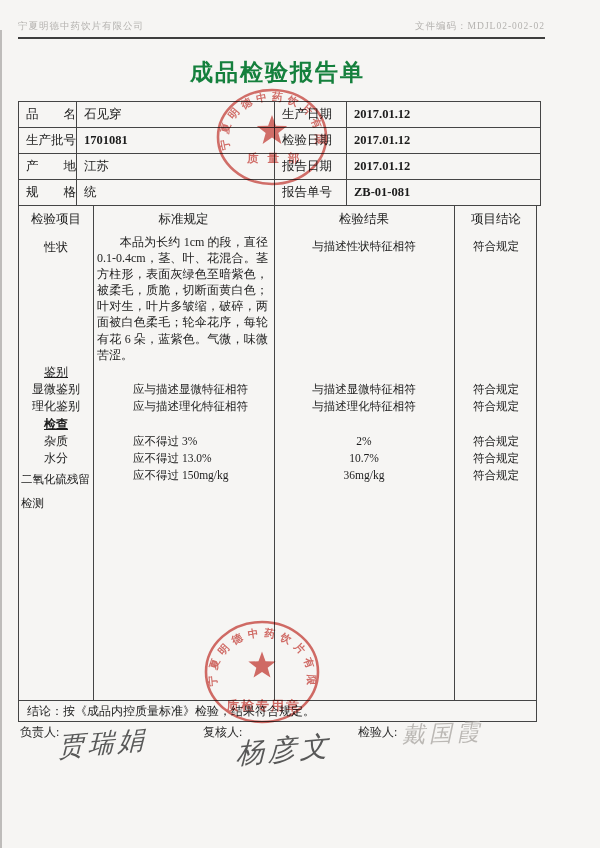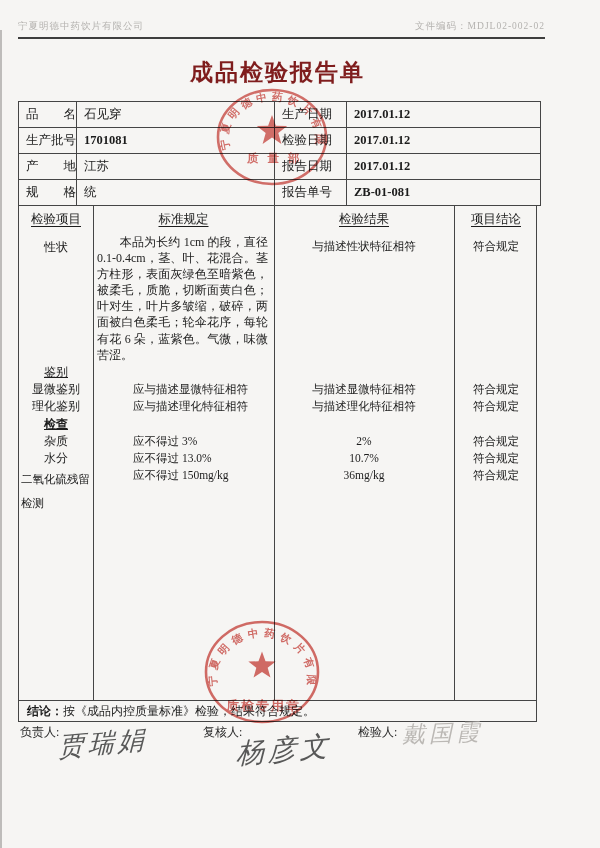--- a/index.html
+++ b/index.html
@@ -6,53 +6,53 @@
   body{width:600px;height:848px;background:#eceae8;font-family:"Liberation Serif","DejaVu Serif",serif;}
   .page{position:relative;width:600px;height:848px;background:#f6f5f3;overflow:hidden;color:#1c1c1c;}
   .edge-artifact{position:absolute;left:0;top:30px;width:2px;height:818px;background:#8f8d8a;opacity:.55;}
 
   
   .doc-header{position:absolute;left:18px;top:20px;width:527px;display:flex;justify-content:space-between;
       align-items:flex-end;border-bottom:2px solid #3e3e3e;padding-bottom:4px;}
   .doc-header span{font-size:9.5px;color:#b4b2af;letter-spacing:1px;}
 
   .title{position:absolute;left:18px;top:57px;width:519px;text-align:center;
-      font-size:23px;font-weight:bold;letter-spacing:2px;color:#7f1d1d;}
+      font-size:23px;font-weight:bold;letter-spacing:2px;color:#15803d;}
 
   
   table.info{position:absolute;left:18px;top:101px;border-collapse:collapse;table-layout:fixed;}
   table.info td{border:1px solid #454545;height:25px;font-size:12.5px;padding:0 0 0 7px;white-space:nowrap;overflow:hidden;}
   td.c1{width:49px;} td.c2{width:190px;} td.c3{width:64px;} td.c4{width:186px;margin-left:24px;}
   td.val-strong{font-weight:bold;}
 
   
   .main-table{position:absolute;left:18px;top:205px;width:517px;height:494px;border:1px solid #454545;}
   .vline{position:absolute;top:0;bottom:0;width:1px;background:#454545;}
   .trow{display:grid;grid-template-columns:74px 181px 180px 84px;}
   .mt-header{height:26px;align-items:center;}
   .mt-header .hcell{text-align:center;font-size:12.5px;}
-  .mt-header .hcell span{text-decoration:underline;text-underline-offset:3px;}
+  .mt-header .hcell span{text-underline-offset:3px;}
   .cell-center{text-align:center;font-size:11.5px;}
   .cell-std{padding-left:40px;font-size:11.5px;}
   .item-row{height:17px;line-height:17px;}
   .row-xz{align-items:start;}
   .row-xz .cell-center,.row-xz .cell-item{padding-top:7px;}
   .cell-item{text-align:center;font-size:12px;}
   .para{margin:2px 6px 0 4px;font-size:12px;line-height:16.1px;text-align:justify;text-indent:1.9em;color:#222;}
   .section-label{height:18px;line-height:19px;}
   .section-label .cell-item{font-size:12px;text-decoration:underline;}
   .bold{font-weight:bold;}
   .row-so2 .cell-item{text-align:left;padding-left:2px;line-height:24px;height:32px;font-size:11.5px;}
   .row-so2{height:34px;align-items:start;}
   .row-so2 .cell-std,.row-so2 .cell-center{line-height:16px;}
 
   
   .conclusion{position:absolute;left:18px;top:700px;width:509px;height:20px;border:1px solid #454545;
       font-size:12px;line-height:20px;padding-left:8px;white-space:nowrap;}
-  .conclusion b{font-weight:bold;margin-top:9px;}
+  .conclusion b{font-weight:normal;margin-top:9px;}
 
   
   .sig-label{position:absolute;font-size:12px;color:#2a2a2a;}
   .sig-name{position:absolute;color:#3d3d3d;font-size:26px;font-style:italic;
       transform:rotate(-5deg) skewX(-6deg);letter-spacing:4px;opacity:.85;}
   .sig-name.light{color:#b5b2ae;opacity:.9;}
 
   .stamp-svg{position:absolute;left:0;top:0;width:600px;height:848px;mix-blend-mode:multiply;pointer-events:none;}
   .stamp-arc{font-size:10.5px;font-weight:bold;fill:#cf4f49;}
   .stamp-dept{font-size:11.5px;font-weight:bold;fill:#cf4f49;letter-spacing:9px;}

